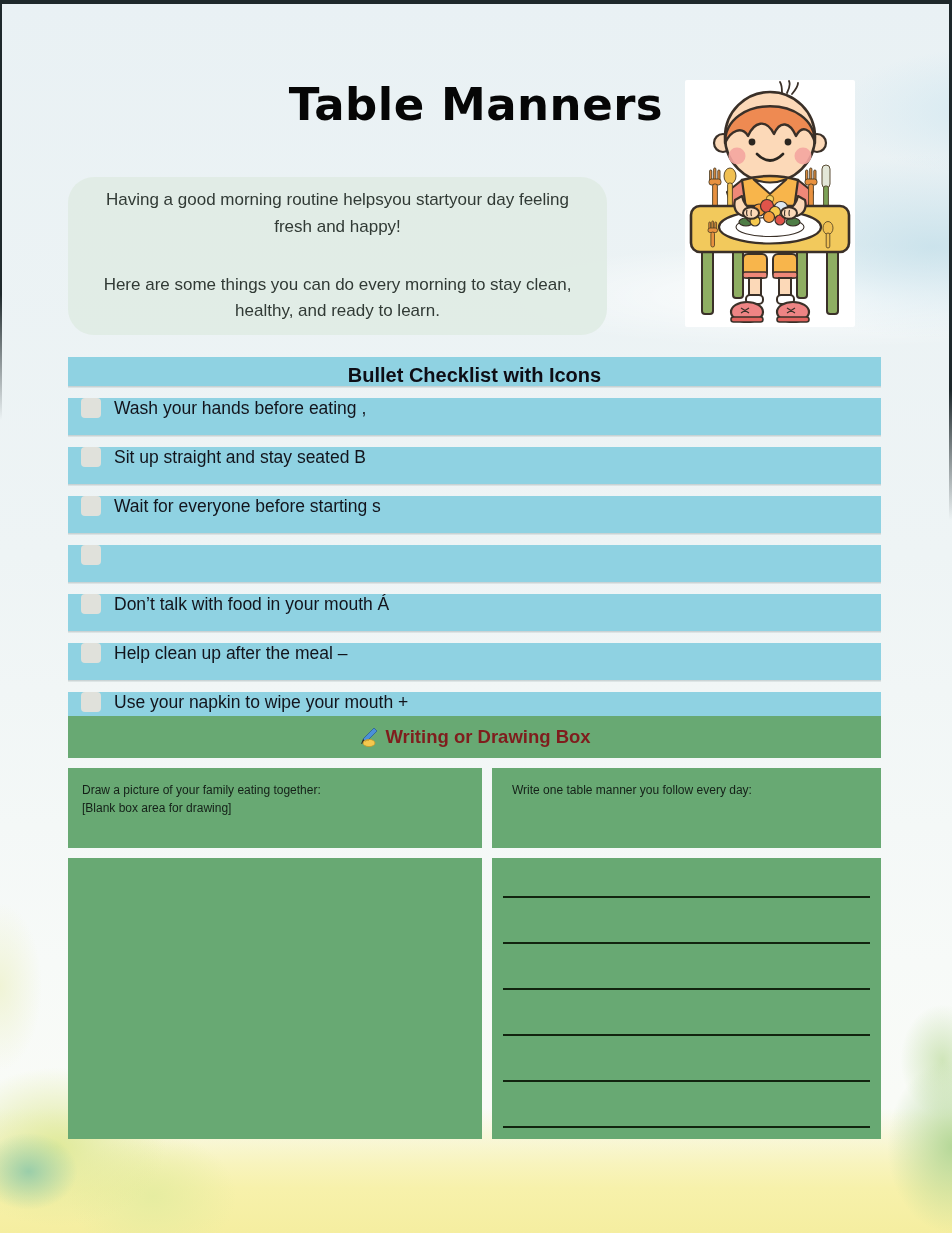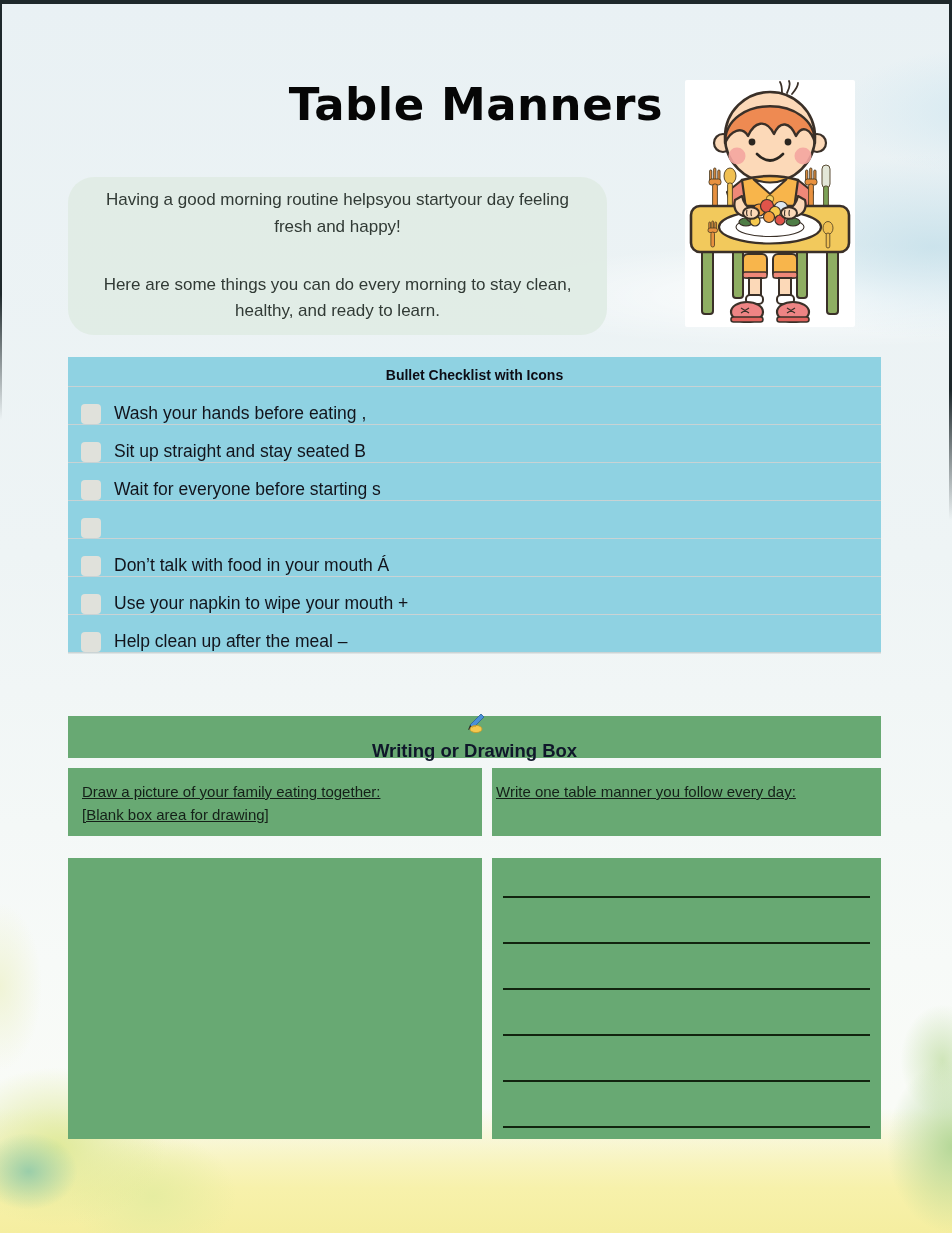--- a/index.html
+++ b/index.html
@@ -49,44 +49,44 @@
     background:rgba(224,236,228,0.93);
     display:flex;flex-direction:column;justify-content:center;
     box-sizing:border-box;padding:10px 28px;border-radius:26px;
   }
   .intro-box p{margin:0 0 0 0;text-align:center;font-size:17px;line-height:1.55;color:#313a35;}
   .intro-box p + p{margin-top:32px;}
 
   .checklist{position:absolute;left:68px;top:357px;width:813px;}
   .checklist-header{
     height:29px;line-height:36px;background:#8fd2e2;text-align:center;
-    font-size:14px;font-weight:bold;color:#0d0d15;
+    font-size:20px;font-weight:bold;color:#0d0d15;
     box-shadow:0 1.5px 0 rgba(90,110,115,0.25);
   }
   .check-row{
-    height:37px;margin-top:1px;background:#8fd2e2;
-    display:flex;align-items:flex-end;gap:13px;padding-left:13px;
+    height:37px;margin-top:12px;background:#8fd2e2;
+    display:flex;align-items:flex-start;gap:13px;padding-left:13px;
     box-sizing:border-box;box-shadow:0 1.5px 0 rgba(90,110,115,0.25);
   }
   .checkbox{
     width:20px;height:20px;background:#e0e1db;border-radius:4px;flex:0 0 auto;
   }
   .check-label{font-size:17.5px;color:#12141c;}
 
   .ws-header{
     position:absolute;left:68px;top:716px;width:813px;height:42px;
     background:#68a973;display:flex;align-items:center;justify-content:center;gap:7px;
-    font-size:18.5px;font-weight:bold;color:#0f172a;flex-direction:column;
+    font-size:18.5px;font-weight:bold;color:#7f1d1d;
   }
   .label-box{
-    position:absolute;top:768px;height:68px;background:#68a973;
-    box-sizing:border-box;padding:13px 14px;font-size:15px;line-height:1.5;color:#142018;text-decoration:underline;
+    position:absolute;top:768px;height:80px;background:#68a973;
+    box-sizing:border-box;padding:13px 14px;font-size:12px;line-height:1.5;color:#142018;
   }
   .label-box.left{left:68px;width:414px;}
-  .label-box.right{left:492px;width:389px;padding-left:4px;}
+  .label-box.right{left:492px;width:389px;padding-left:20px;}
   .big-box{
     position:absolute;top:858px;height:281px;background:#68a973;box-sizing:border-box;
   }
   .big-box.left{left:68px;width:414px;}
   .big-box.right{left:492px;width:389px;padding:0 11px;}
   .write-line{height:44px;border-bottom:2px solid #12240f;}
   .write-line:first-child{height:38px;}
   .pen-icon{display:inline-block;width:20px;height:20px;}
 </style>
 </head>
@@ -229,25 +229,25 @@
         </div>
         <div class="check-row">
           <span class="checkbox"></span>
         </div>
         <div class="check-row">
           <span class="checkbox"></span>
           <span class="check-label">Don’t talk with food in your mouth Á</span>
         </div>
         <div class="check-row">
           <span class="checkbox"></span>
+          <span class="check-label">Help clean up after the meal –</span>
+        </div>
+        <div class="check-row">
+          <span class="checkbox"></span>
           <span class="check-label">Use your napkin to wipe your mouth +</span>
-        </div>
-        <div class="check-row">
-          <span class="checkbox"></span>
-          <span class="check-label">Help clean up after the meal –</span>
         </div>
       </div>
   </div>
 
   <div class="ws-header">
     <span class="pen-icon">
       <svg width="20" height="20" viewBox="0 0 20 20">
         <polygon points="16,1 19,4 8,15 5,12" fill="#4a90d9" stroke="#2c5f96" stroke-width="0.8"></polygon>
         <polygon points="5,12 8,15 3,17" fill="#2b2b2b"></polygon>
         <ellipse cx="11" cy="16" rx="6" ry="3.6" fill="#f5c84e" stroke="#c79a2a" stroke-width="0.8"></ellipse>

